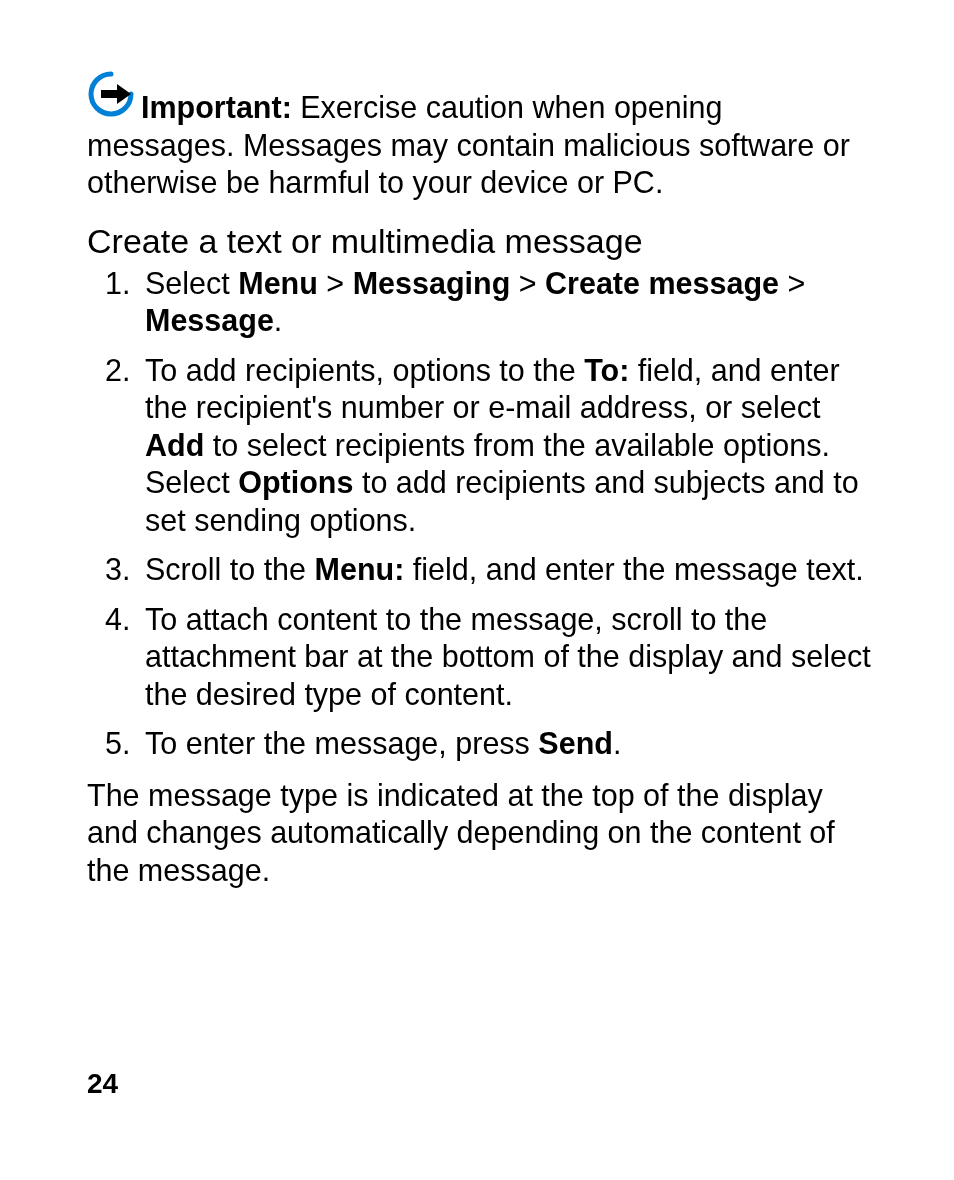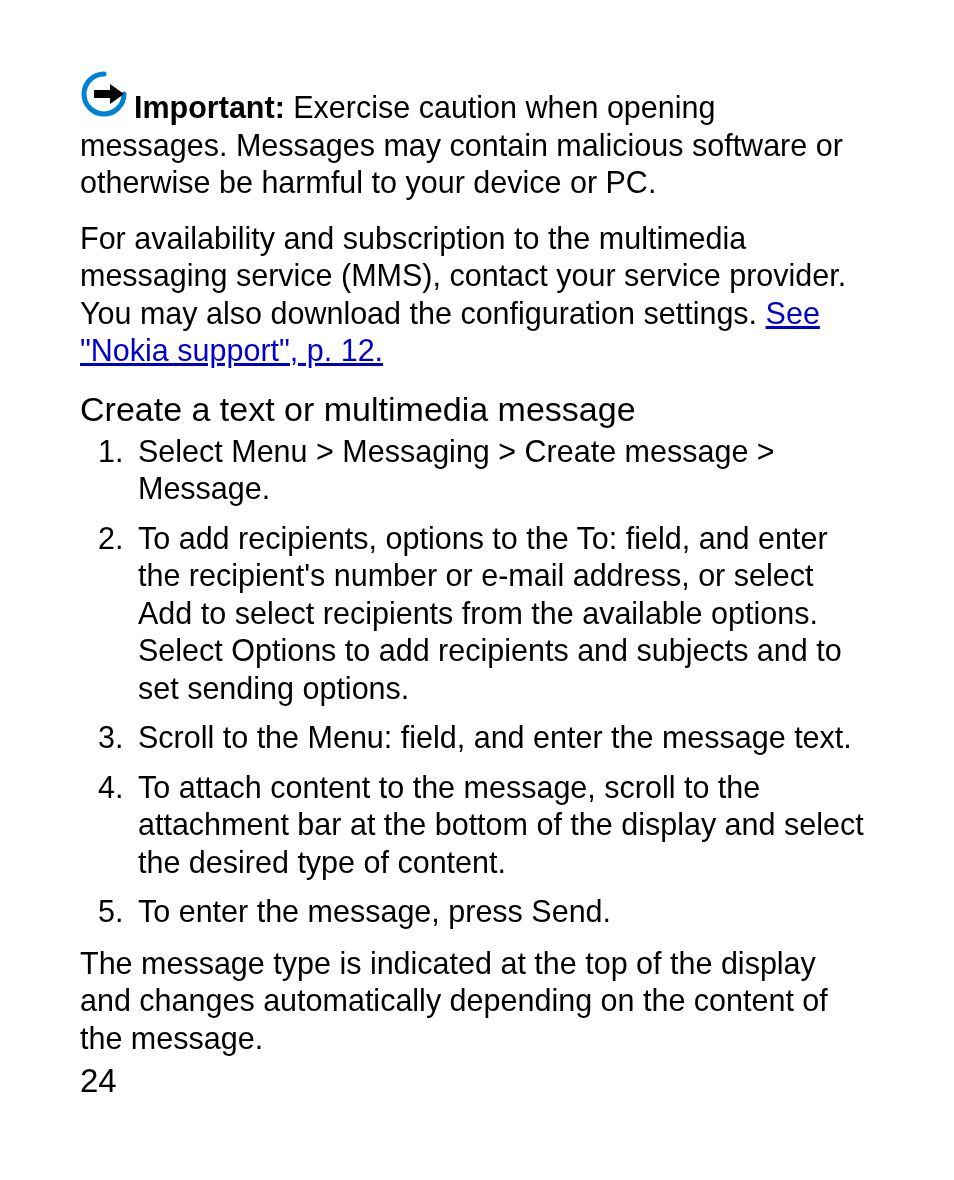--- a/index.html
+++ b/index.html
@@ -11,20 +11,21 @@
     font-family: "Arial Narrow", Arial, Helvetica, sans-serif;
     font-stretch: condensed;
     color: #000000;
   }
   .page {
     position: relative;
     box-sizing: border-box;
     width: 943px;
     height: 1180px;
     padding: 70px 75px 0 80px;
+    margin-left: 7px;
   }
   .important-block {
     font-size: 30.5px;
     line-height: 1.23;
     margin-bottom: 18px;
   }
   .icon-wrap {
     display: inline-block;
     vertical-align: bottom;
     margin-right: 6px;
@@ -52,53 +53,50 @@
     font-size: 30.5px;
     line-height: 1.23;
     padding-left: 52px;
     margin: 0 0 14px 0;
   }
   .steps li {
     padding-left: 6px;
     margin-bottom: 12px;
   }
   .bold {
-    font-weight: 400;
+    font-weight: 700;
   }
   .footer {
     position: absolute;
     left: 80px;
     right: 75px;
     bottom: 80px;
     display: flex;
     justify-content: space-between;
-    font-size: 33px;
-    font-weight: 400;
+    font-size: 28px;
+    font-weight: 700;
   }
 </style>
 </head>
 <body>
 
 <div class="page">
 
   <div class="important-block">
     <span class="icon-wrap">
       <svg width="48" height="48" viewBox="0 0 48 48">
         <path d="M24 4 A20 20 0 1 0 44 24" fill="none" stroke="#0080d6" stroke-width="5" stroke-linecap="round"></path>
         <g transform="translate(26,24)">
           <rect x="-12" y="-4" width="16" height="8" fill="#000000"></rect>
           <path d="M4 -10 L18 0 L4 10 Z" fill="#000000"></path>
         </g>
       </svg>
     </span><span class="label-strong">Important:</span><span>  Exercise caution when opening messages. Messages may contain malicious software or otherwise be harmful to your device or PC.</span>
   </div>
 
-  <div class="para">
-    <span>For availability and subscription to the multimedia messaging service (MMS), contact your service provider. You may also download the configuration settings. </span><a href="#" class="link">See "Nokia support", p. 12.</a>
-  </div>
 
   <div class="heading">Create a text or multimedia message</div>
 
   <ol class="steps">
     <li>
       <span>Select </span><span class="bold">Menu</span><span> &gt; </span><span class="bold">Messaging</span><span> &gt; </span><span class="bold">Create message</span><span> &gt; </span><span class="bold">Message</span><span>.</span>
     </li>
     <li>
       <span>To add recipients, options to the </span><span class="bold">To:</span><span> field, and enter the recipient's number or e-mail address, or select </span><span class="bold">Add</span><span> to select recipients from the available options. Select </span><span class="bold">Options</span><span> to add recipients and subjects and to set sending options.</span>
     </li>

